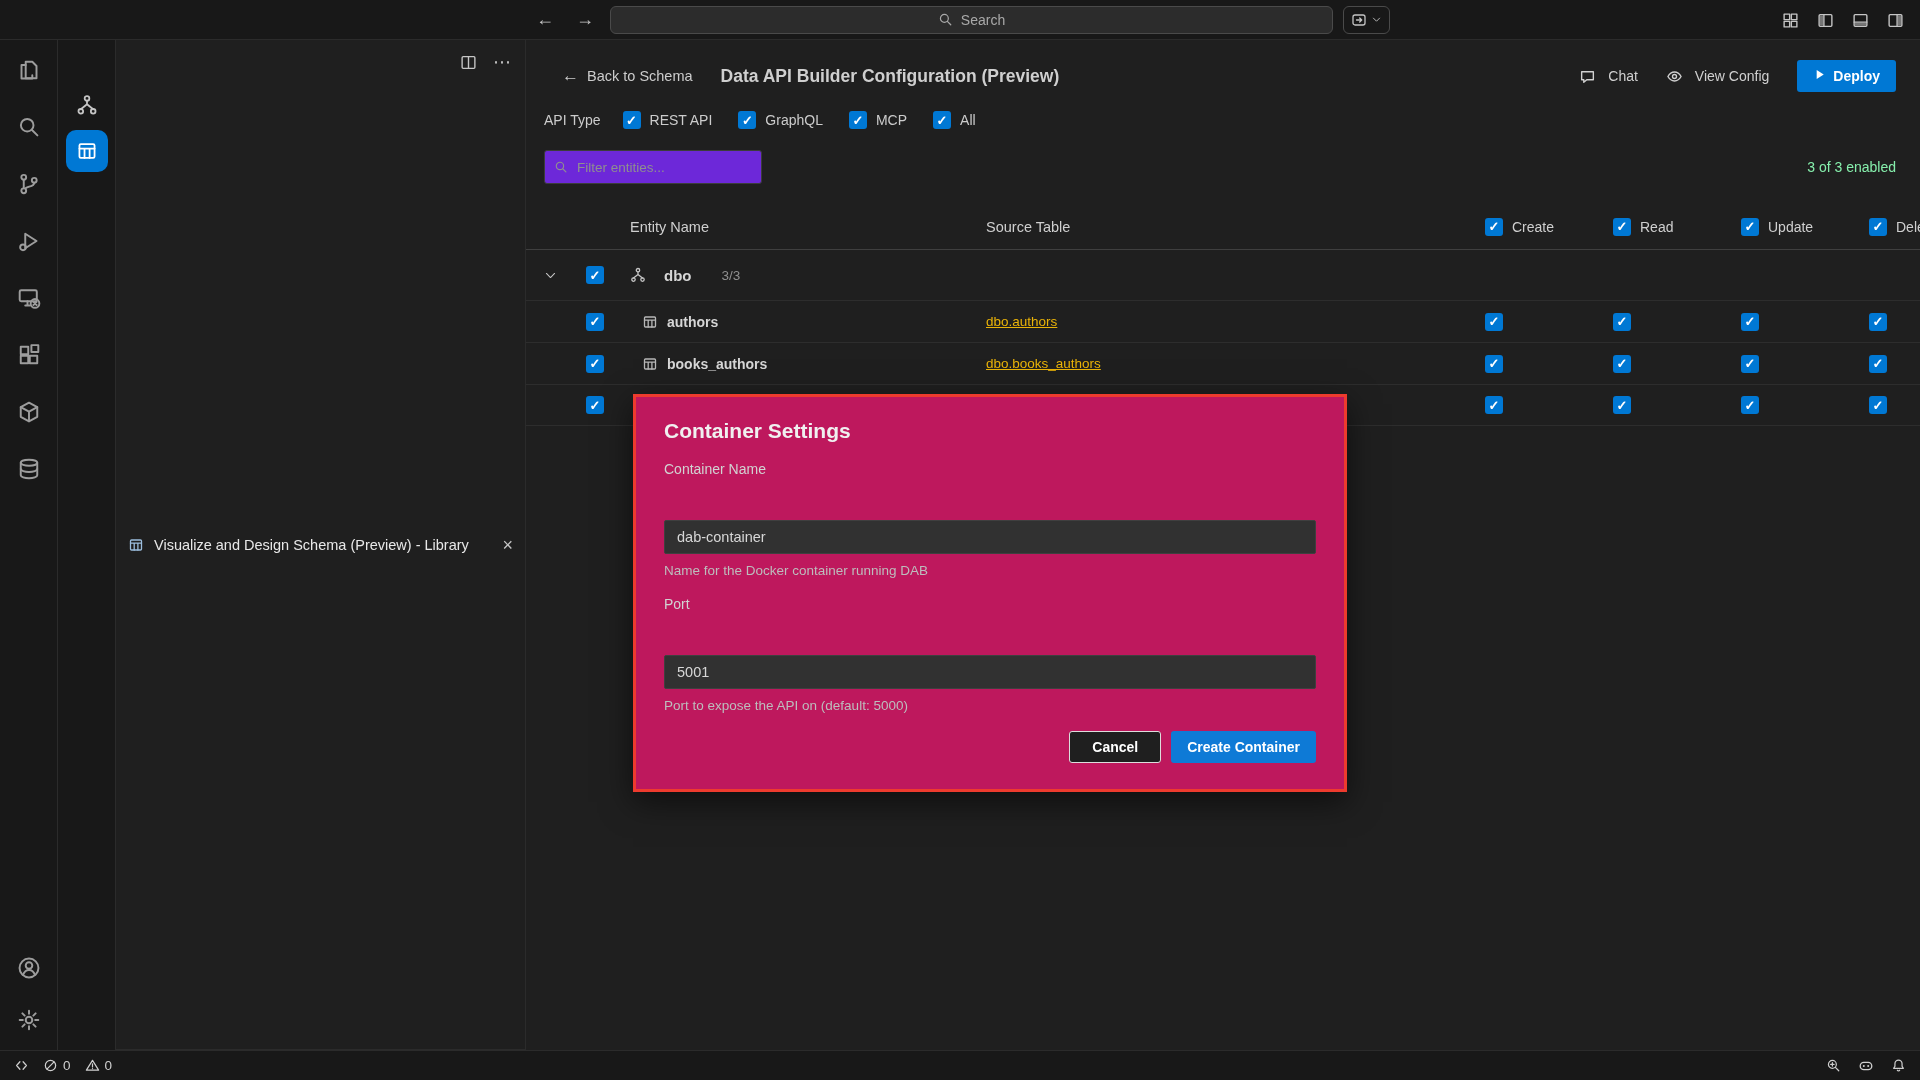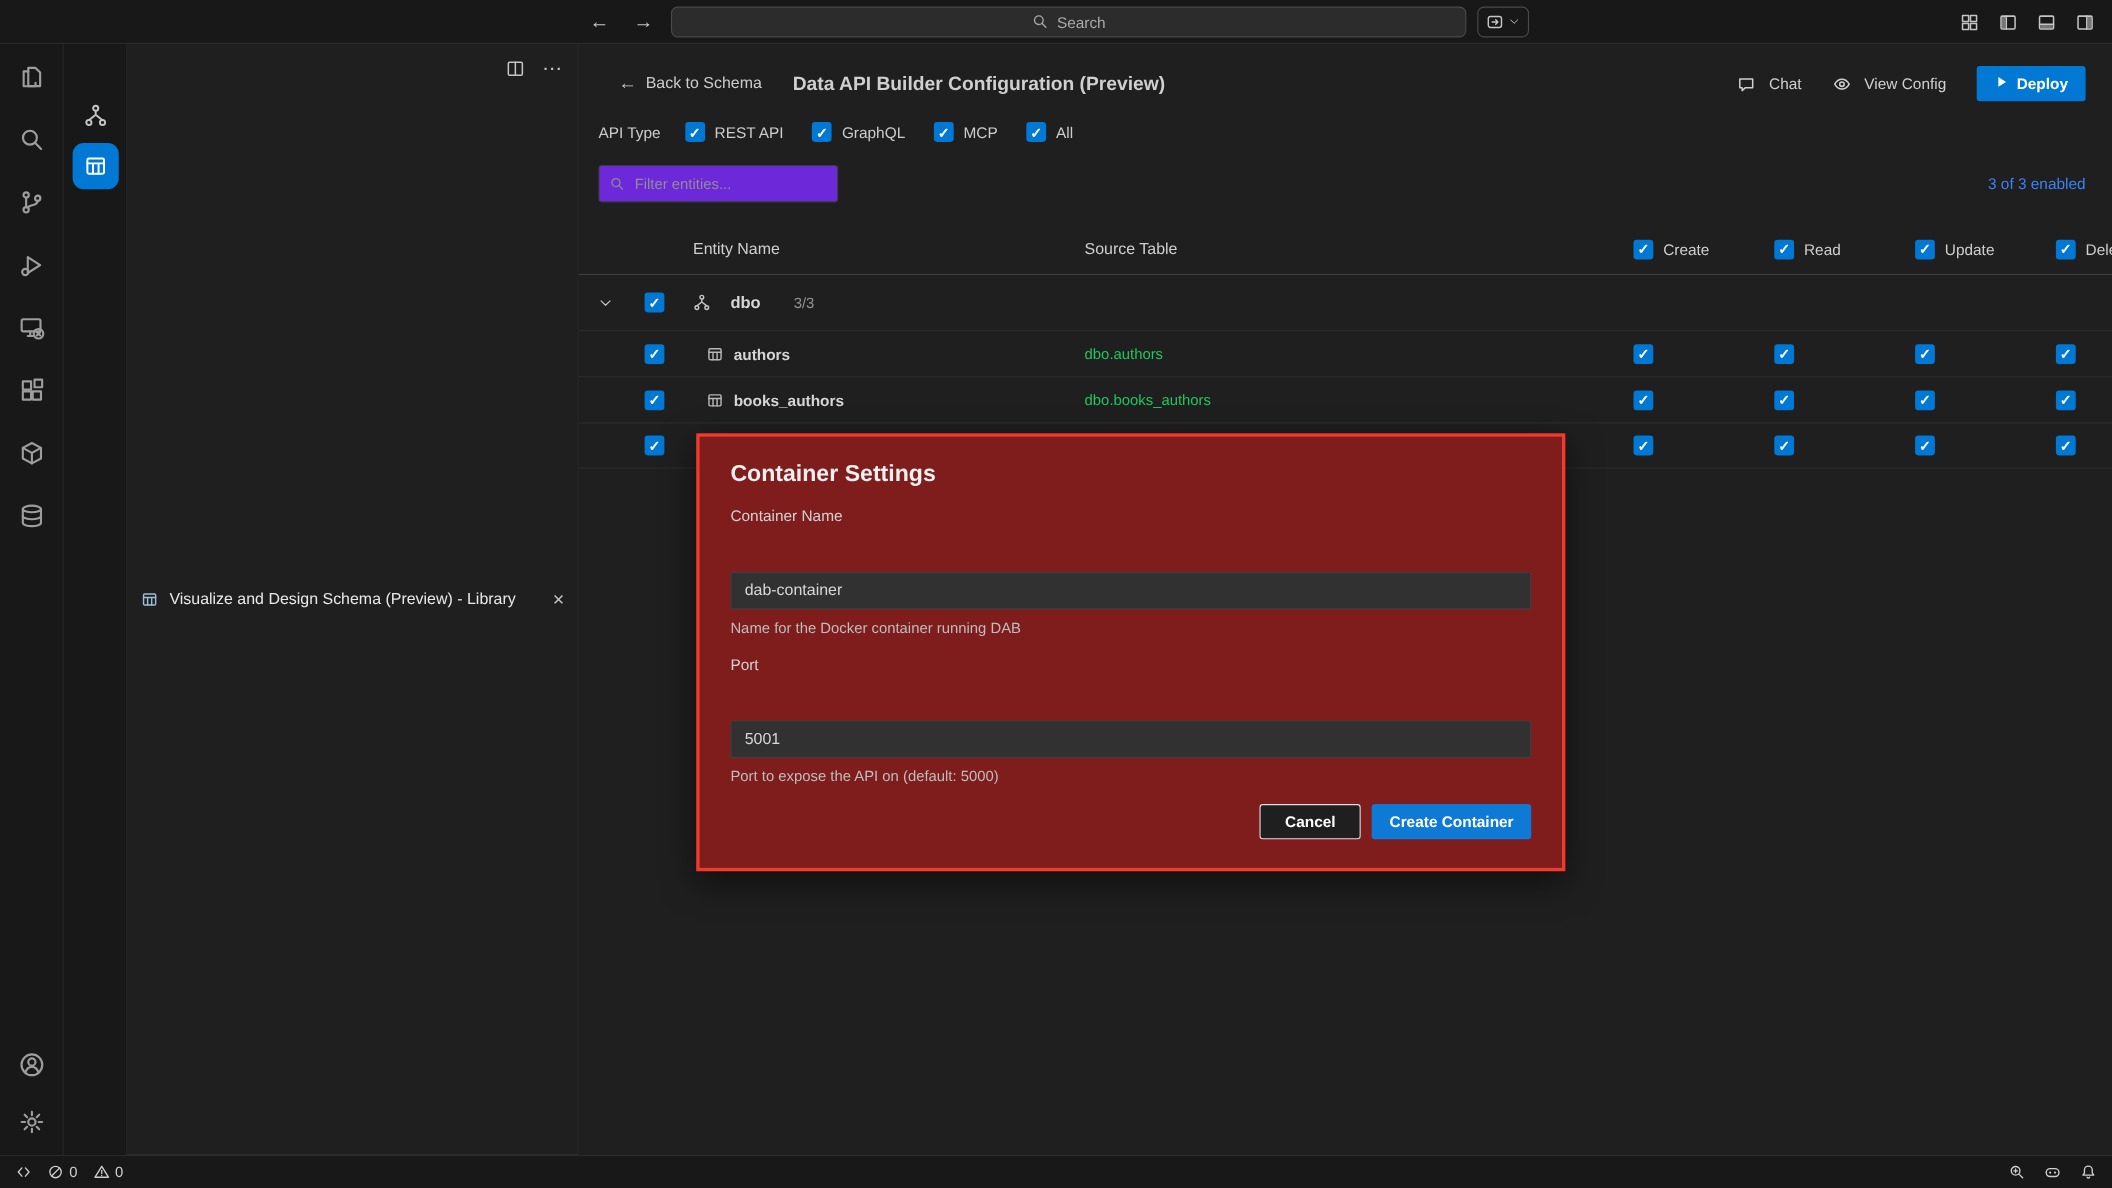--- a/index.html
+++ b/index.html
@@ -63,42 +63,42 @@
   .cb { width:18px; height:18px; background:#0078d4; border-radius:3px; flex:0 0 18px;
     display:inline-flex; align-items:center; justify-content:center; cursor:pointer; }
   .cb::after { content:"\2713"; color:#ffffff; font-size:13px; font-weight:bold; line-height:1; }
 
   .filter-row { display:flex; align-items:center; margin-top:18px; padding:0 24px 0 18px; height:34px; }
   .filter-box { width:218px; height:34px; background:#6d28d9; border:1px solid #3c3c3c; border-radius:3px;
     display:flex; align-items:center; gap:7px; padding:0 9px; color:#8f8f8f; }
   .filter-box input { background:transparent; border:none; outline:none; color:#cccccc; font-size:13.5px;
     font-family:"Liberation Sans", sans-serif; width:100%; }
   .filter-box input::placeholder { color:#8f8f8f; }
-  .enabled-summary { margin-left:auto; font-size:14px; color:#3b82f6; }
+  .enabled-summary { margin-left:auto; font-size:14px; color:#86efac; }
 
   
   .table { margin-top:20px; width:100%; font-size:14px; }
   .t-grid { display:grid; grid-template-columns:60px 44px 356px 499px 128px 128px 128px 112px 60px 1fr; align-items:center; }
   .t-head { height:46px; border-bottom:1px solid #3f3f3f; color:#cfcfcf; }
   .t-head .hcell { font-size:14.5px; }
   .op-head { display:flex; align-items:center; gap:9px; }
   .t-group { height:50px; }
   .t-group .gname { font-weight:bold; font-size:15px; color:#d6d6d6; }
   .t-group .gcount { color:#8f8f8f; font-size:13.5px; margin-left:12px; }
   .group-cell { display:flex; align-items:center; gap:18px; }
   .t-row { height:42px; border-top:1px solid #2d2d2d; }
   .t-row:last-child { border-bottom:1px solid #2d2d2d; }
   .name-cell { display:flex; align-items:center; gap:9px; padding-left:12px; color:#d6d6d6; font-weight:bold; }
-  .src-cell { color:#22c55e; font-size:13.5px; }
+  .src-cell { color:#eab308; font-size:13.5px;text-decoration:underline; }
   .chev-cell { padding-left:18px; color:#c5c5c5; cursor:pointer; }
   .gear-cell { color:#b8b8b8; display:flex; justify-content:center; cursor:pointer; }
 
   
-  .modal { position:absolute; left:633px; top:394px; width:790px; z-index:10;
-    background:#7f1d1d; border:3px solid #ee3b2e; box-shadow:0 10px 30px rgba(0,0,0,0.55);
+  .modal { position:absolute; left:633px; top:394px; width:714px; z-index:10;
+    background:#be185d; border:3px solid #ee3b2e; box-shadow:0 10px 30px rgba(0,0,0,0.55);
     padding:22px 28px 26px 28px; }
   .modal-title { font-size:21px; font-weight:bold; color:#f0f0f0; margin-bottom:18px; }
   .field-label { font-size:14px; color:#d2d2d2; margin-bottom:8px; }
   .field-input { width:100%; height:34px; background:#313131; border:1px solid #3f3f3f; border-radius:2px;
     color:#d7d7d7; font-size:14.5px; padding:0 12px; font-family:"Liberation Sans", sans-serif; outline:none;margin-top:35px; }
   .field-help { font-size:13.5px; color:#bdbdbd; margin-top:9px; margin-bottom:18px; }
   .modal-btns { display:flex; justify-content:flex-end; gap:10px; margin-top:8px; }
   .btn-cancel { height:32px; padding:0 22px; background:#1f1f1f; border:1px solid #dddddd; border-radius:3px;
     color:#ffffff; font-size:14px; font-weight:bold; display:flex; align-items:center; cursor:pointer; }
   .btn-primary { height:32px; padding:0 16px; background:#0e7ad6; border:none; border-radius:3px;

